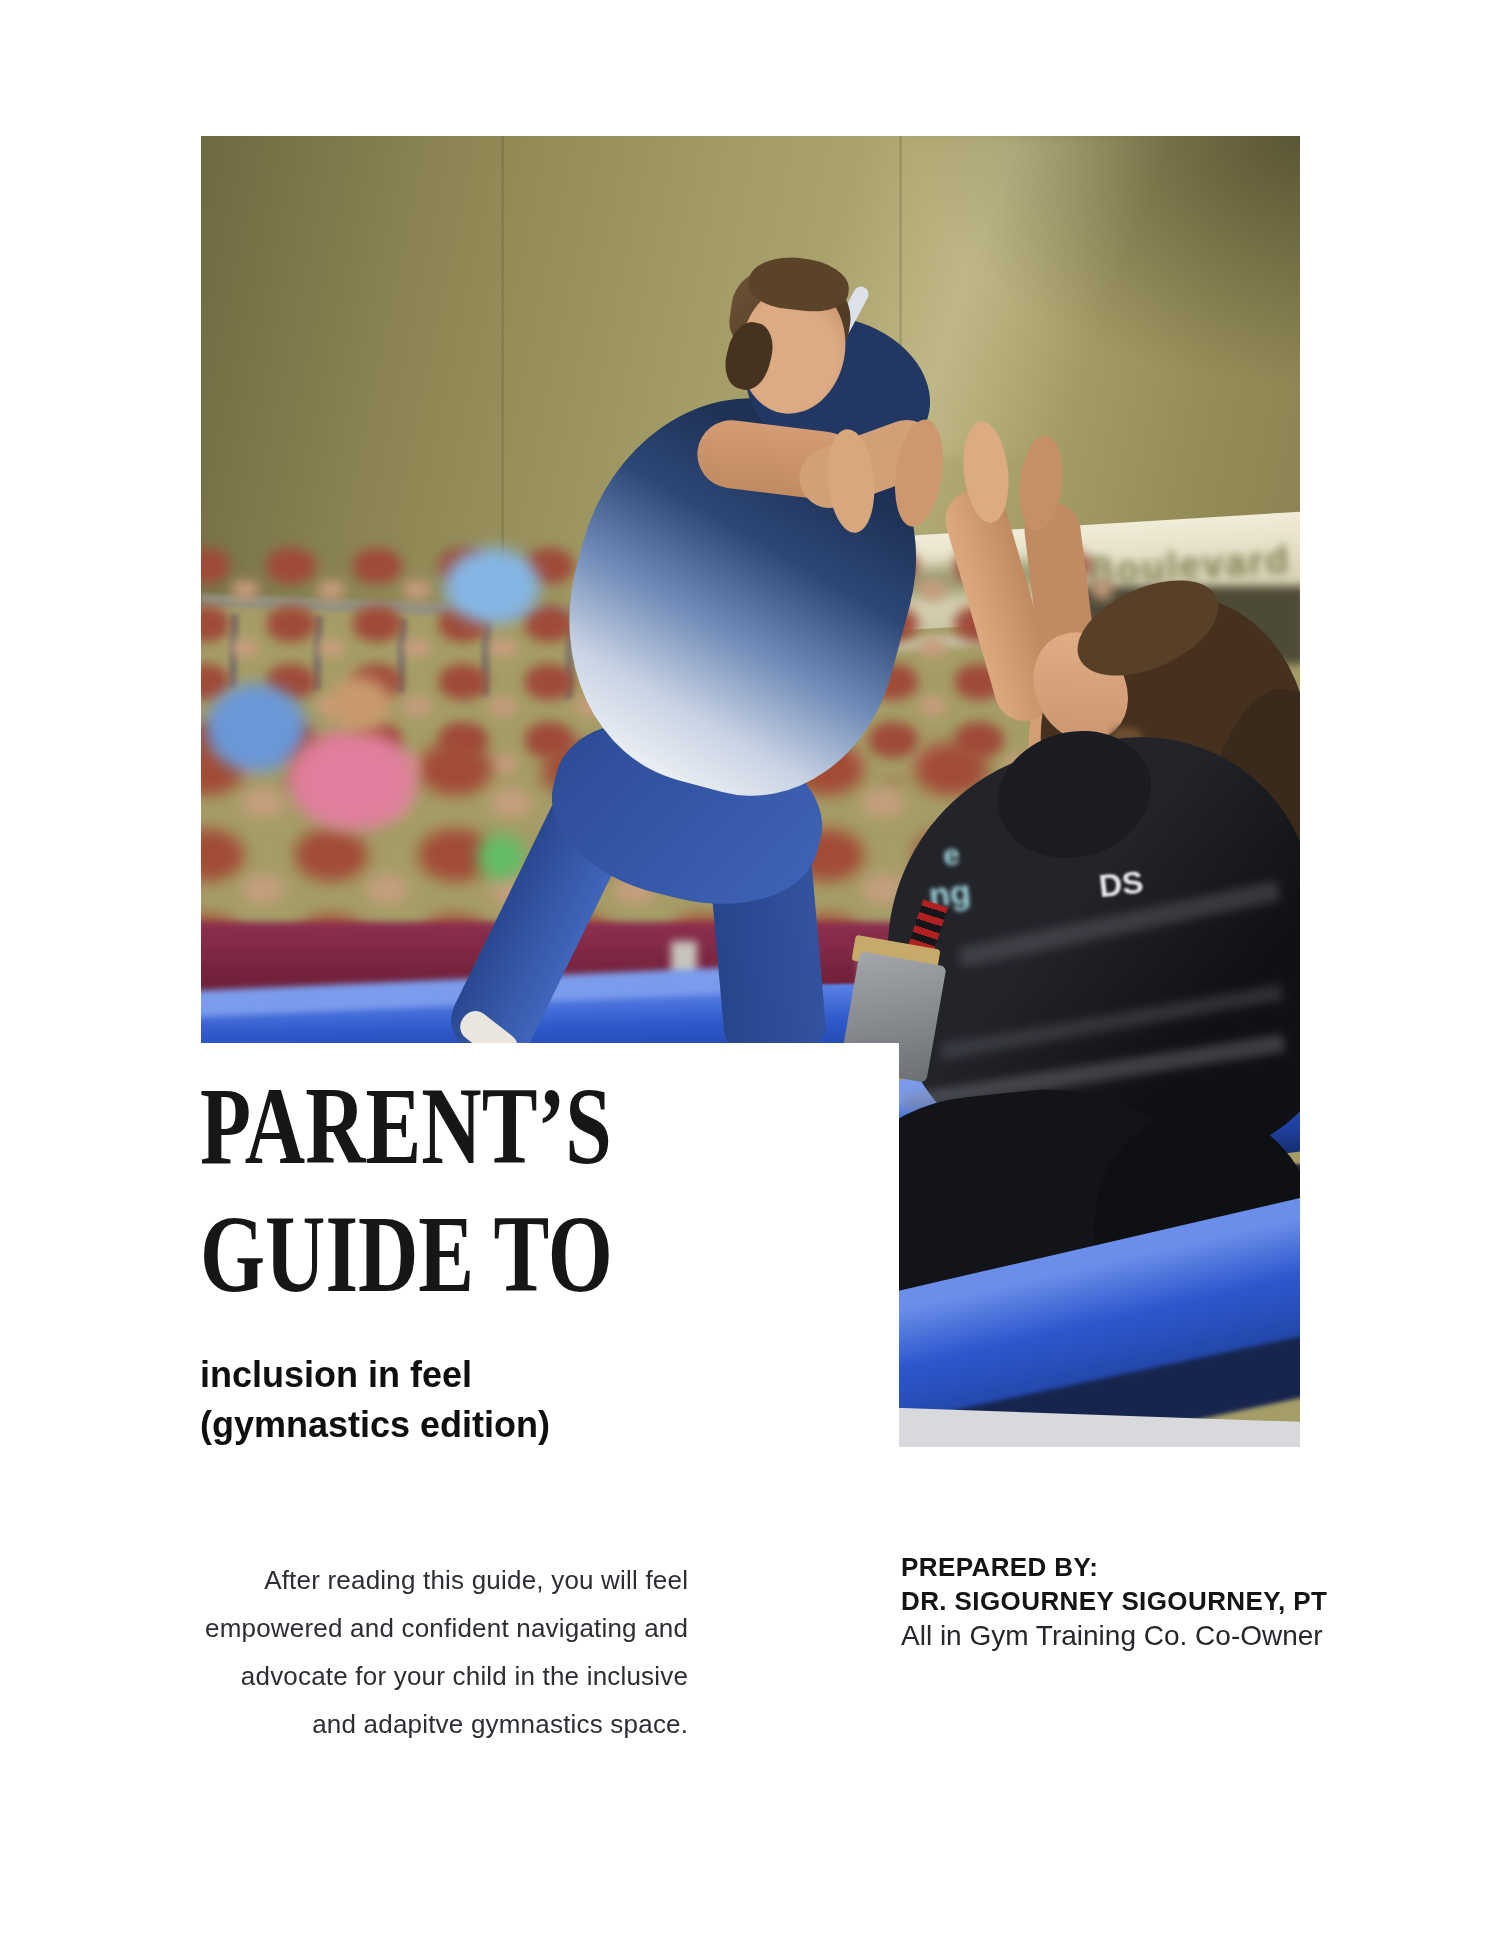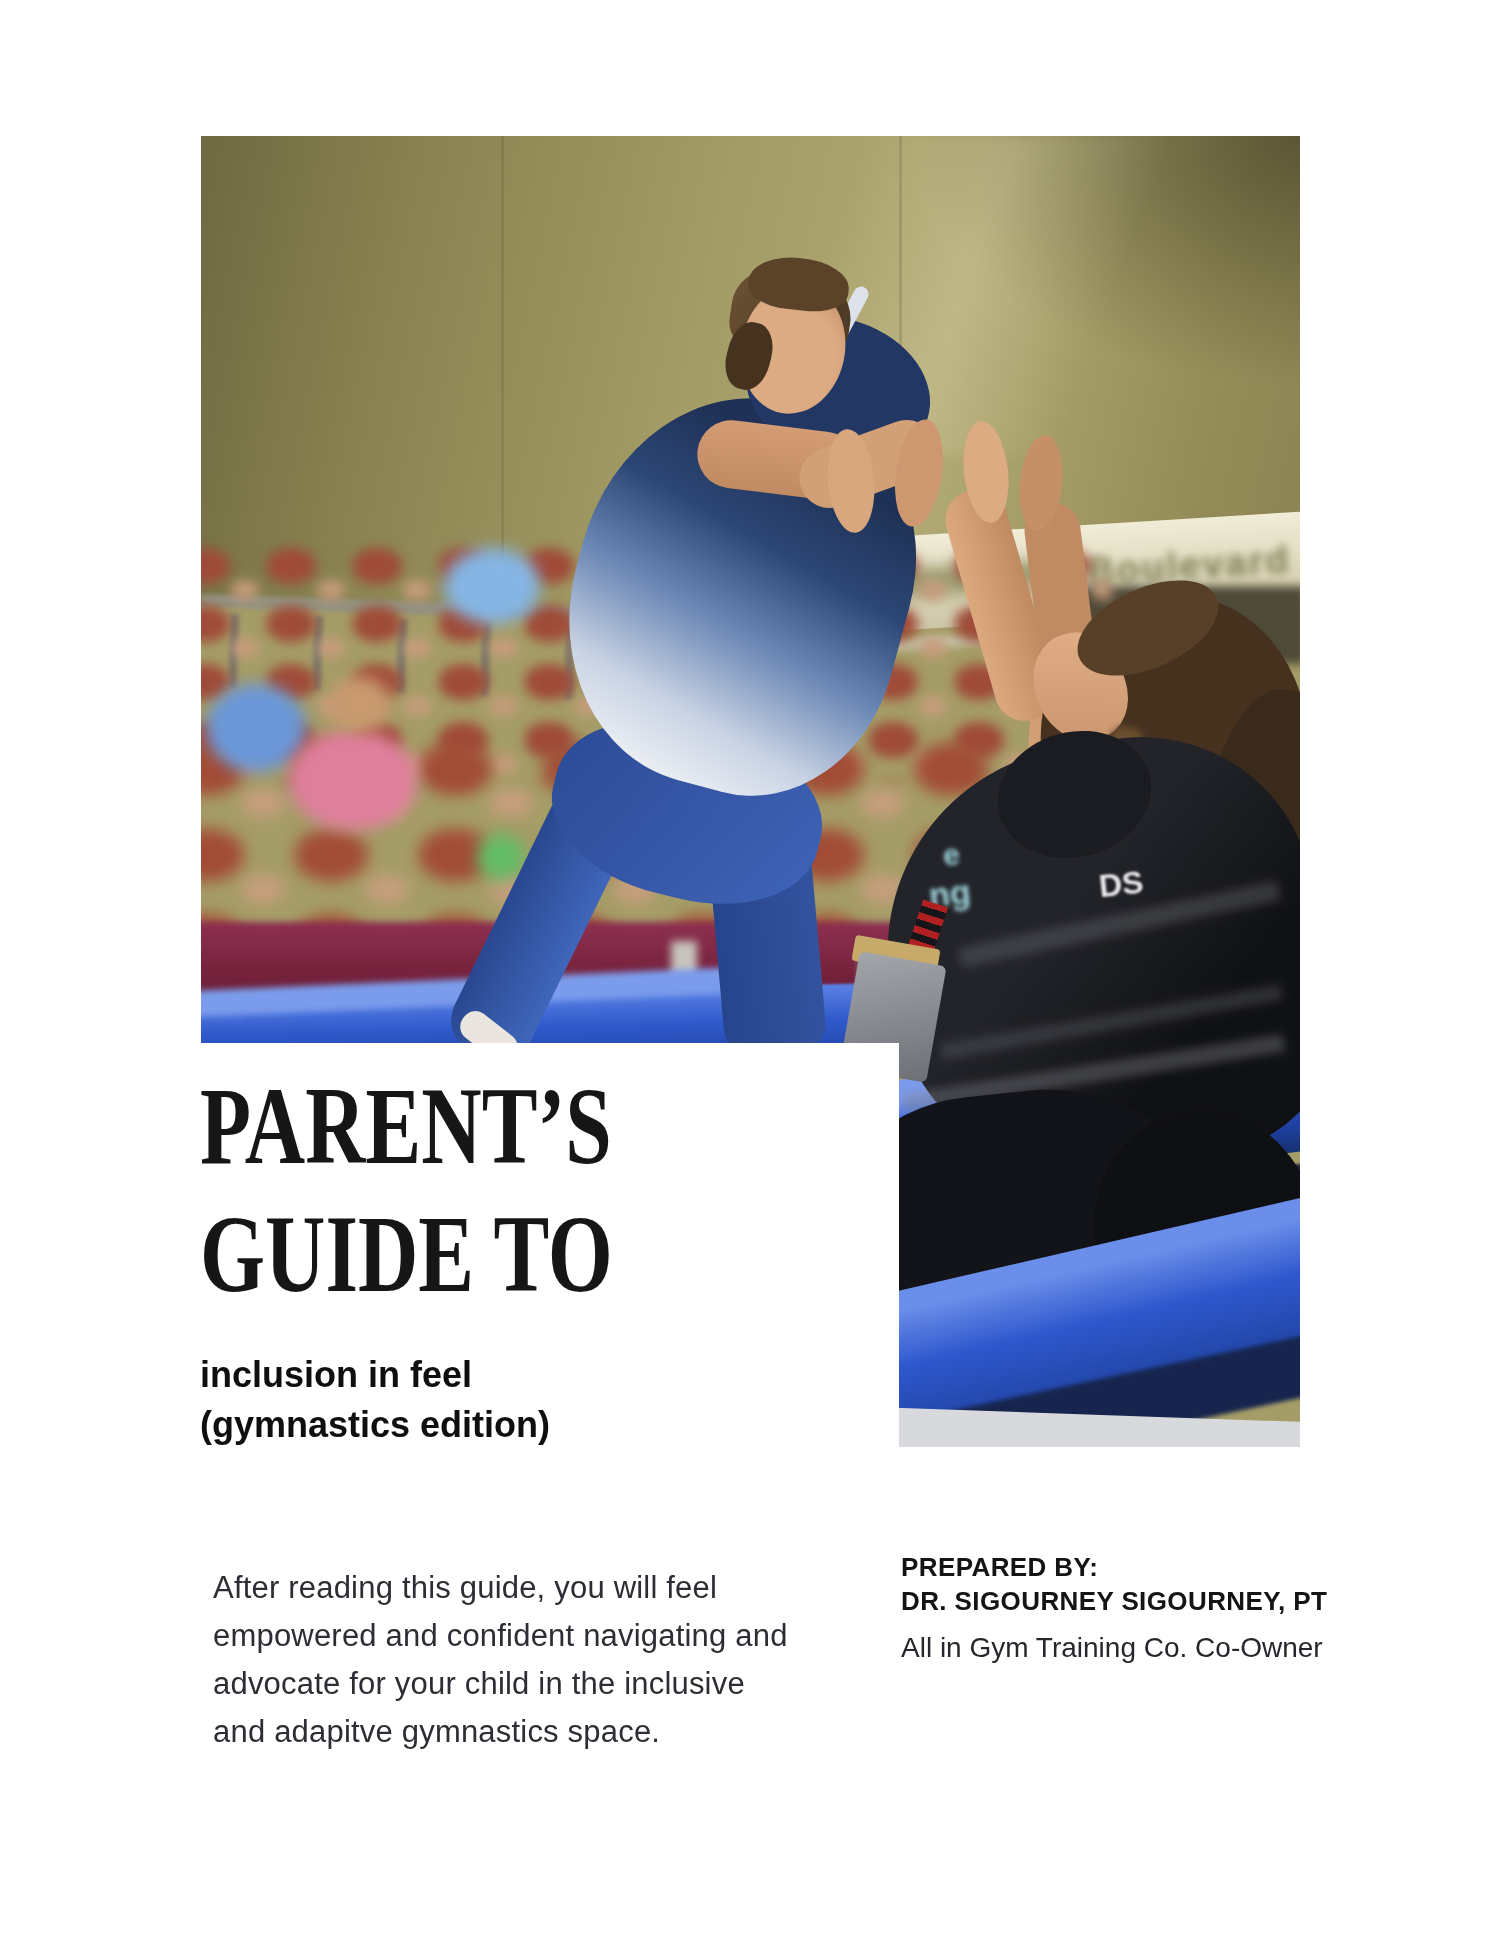--- a/index.html
+++ b/index.html
@@ -18,25 +18,25 @@
   .shirt-frag{position:absolute;font-weight:700;filter:blur(2px);}
   
   .title-panel{position:absolute;left:0;top:1043px;width:899px;height:420px;background:#ffffff;z-index:10;}
   
   .title{position:absolute;left:200px;top:1062px;margin:0;z-index:20;
          font-family:"Liberation Serif","DejaVu Serif",serif;font-weight:700;
          font-size:110px;line-height:128px;letter-spacing:0;color:#161616;
          white-space:pre-line;transform:scaleX(.76);transform-origin:0 0;}
   .subtitle{position:absolute;left:200px;top:1350px;margin:0;z-index:20;
             font-weight:700;font-size:36px;line-height:50px;color:#0f0f10;white-space:pre-line;}
-  .description{position:absolute;left:197px;top:1548px;margin:16px;z-index:20;
-               font-weight:400;font-size:31px;line-height:48px;letter-spacing:.2px;color:#2d2d34;white-space:pre-line;}
+  .description{position:absolute;left:197px;top:1548px;margin:8px;z-index:20;
+               font-weight:400;font-size:26px;line-height:48px;letter-spacing:.2px;color:#2d2d34;white-space:pre-line;text-align:right;}
   .prepared{position:absolute;left:901px;top:1550px;z-index:20;}
   .prepared-label,.prepared-name{font-weight:700;font-size:26px;line-height:34px;letter-spacing:.4px;color:#141414;}
-  .prepared-org{margin-top:12px;font-weight:400;font-size:28px;line-height:36px;color:#26262c;}
+  .prepared-org{font-weight:400;font-size:28px;line-height:36px;color:#26262c;}
 </style>
 </head>
 <body>
 
 <div class="page">
 
   <div class="photo" role="img" aria-label="A young gymnast in a navy singlet and blue pants high-fives a kneeling coach dressed in black beside blue trampolines, with rows of maroon arena seats and an olive wall behind.">
 
     <div class="abs" style="left:0;top:0;width:1099px;height:470px;background:linear-gradient(102deg,#6e6941 0%,#8b8452 20%,#a49c66 45%,#b2aa74 66%,#968e59 88%,#8a8251 100%);"></div>
     <div class="abs" style="right:0;top:0;width:420px;height:270px;background:radial-gradient(at 100% 0%, rgba(35,33,18,.5), transparent 65%);"></div>

